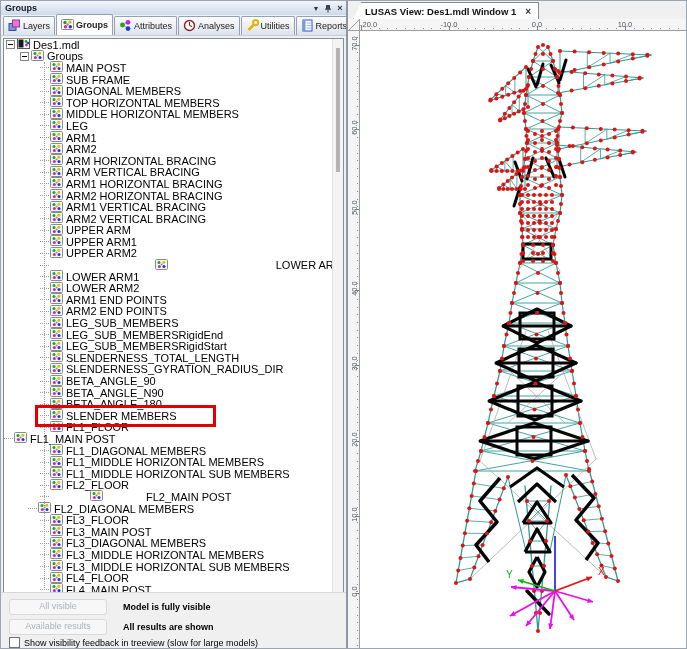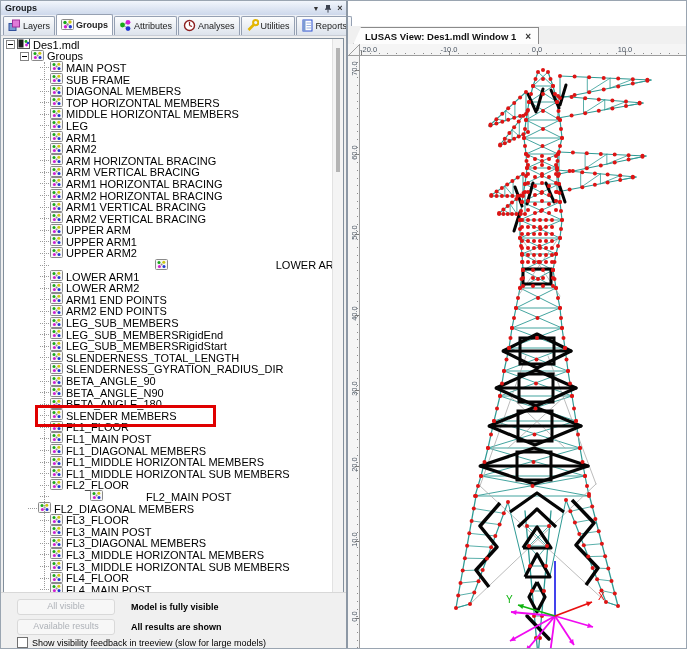--- a/index.html
+++ b/index.html
@@ -18,29 +18,29 @@
   .t-row{height:11.6px;display:flex;align-items:center;font-size:11px;color:#000;white-space:nowrap;position:relative;cursor:default;}
   .t-row .lbl{margin-left:3px;}
   .expand{width:9px;height:9px;border:1px solid #848484;background:#fff;box-sizing:border-box;position:relative;flex:0 0 9px;margin-right:2px;}
   .expand::after{content:"";position:absolute;left:1px;right:1px;top:3px;border-top:1px solid #000;}
   .stub{width:9px;border-top:1px dotted #9a9a9a;flex:0 0 9px;margin-right:1px;}
   .vline{position:absolute;border-left:1px dotted #9a9a9a;width:0;}
   .anno-box{position:absolute;border:3px solid #e00000;pointer-events:none;}
   .tree-scroll{position:absolute;right:0;top:0;bottom:0;width:10px;background:#f4f4f4;border-left:1px solid #e2e2e2;}
   .tree-thumb{position:absolute;left:3px;width:4px;top:9px;height:124px;background:#b4b4b4;cursor:pointer;}
   .panel-footer{position:absolute;left:0;right:0;bottom:0;height:57px;background:#f0f0f0;border-top:1px solid #d8d8d8;}
-  .f-row{position:absolute;left:16px;display:flex;align-items:center;}
+  .f-row{position:absolute;left:8px;display:flex;align-items:center;}
   .f-btn{width:96px;height:14px;font-size:9px;color:#aeb2b8;background:#f7f7f7;border:1px solid #d9d9d9;border-radius:3px;text-align:center;line-height:13px;cursor:default;}
   .f-status{font-size:9px;font-weight:bold;color:#000;margin-left:16px;}
   .cb{width:9px;height:9px;border:1px solid #707070;background:#fff;display:inline-block;margin-right:4px;flex:0 0 9px;}
   .cb-label{font-size:9px;color:#000;}
   
   .splitter{position:absolute;left:345px;top:0;width:2px;height:649px;background:#8d98a5;}
   
-  .right-panel{position:absolute;left:347px;top:0;right:0;bottom:0;background:#a16207;margin-top:25px;}
+  .right-panel{position:absolute;left:347px;top:0;right:0;bottom:0;background:#a16207;}
   .doc-tabbar{position:absolute;left:0;top:0;right:0;height:18px;background:#f0f0f0;border-bottom:1px solid #a8a8a8;}
   .doc-tab{position:absolute;left:5px;top:1px;height:17px;background:#fdfdfd;border:1px solid #8a8a8a;border-bottom:none;display:flex;align-items:center;padding:0 7px 0 11px;clip-path:polygon(8px 0,100% 0,100% 100%,0 100%);font-size:9.5px;font-weight:bold;color:#111;}
   .doc-close{margin-left:9px;font-size:10px;font-weight:bold;color:#333;cursor:pointer;}
   .view-area{position:absolute;left:0;top:18px;right:0;bottom:0;}
   .corner{position:absolute;left:0;top:0;width:12px;height:12px;background:#f5f5f5;border-right:1px solid #9d9d9d;border-bottom:1px solid #9d9d9d;box-sizing:border-box;overflow:hidden;}
   .corner svg{display:block;}
   .hruler{position:absolute;left:12px;top:0;right:0;height:12px;background:#f5f5f5;border-bottom:1px solid #9d9d9d;box-sizing:border-box;overflow:hidden;}
   .vruler{position:absolute;left:0;top:12px;width:12px;bottom:0;background:#f5f5f5;border-right:1px solid #9d9d9d;box-sizing:border-box;overflow:hidden;}
   .h-lab{position:absolute;top:1px;font-size:7.5px;color:#4a5562;transform:translateX(-50%);}
   .v-lab{position:absolute;left:-7px;width:26px;text-align:center;font-size:7.5px;color:#4a5562;transform:rotate(-90deg);}
@@ -523,21 +523,21 @@
             <span><svg width="13" height="11">
                 <rect x="0.5" y="0.5" width="12" height="10" rx="1" fill="#f6f6f6" stroke="#8a8a8a"></rect>
                 <circle cx="4" cy="3.6" r="1.5" fill="#18a818"></circle>
                 <circle cx="8.8" cy="3.2" r="1.5" fill="#c9c912"></circle>
                 <circle cx="4.4" cy="7.6" r="1.5" fill="#d020d0"></circle>
                 <circle cx="9" cy="7.6" r="1.5" fill="#2038d0"></circle>
                 <circle cx="6.6" cy="5.4" r="1" fill="#909090"></circle>
               </svg></span>
             <span class="lbl">FL1_FLOOR</span>
           </div>
-          <div class="t-row" style="padding-left: 36px; text-align: right;">
+          <div class="t-row" style=" text-align: right;">
             <span class="stub"></span>
             <span><svg width="13" height="11">
                 <rect x="0.5" y="0.5" width="12" height="10" rx="1" fill="#f6f6f6" stroke="#8a8a8a"></rect>
                 <circle cx="4" cy="3.6" r="1.5" fill="#18a818"></circle>
                 <circle cx="8.8" cy="3.2" r="1.5" fill="#c9c912"></circle>
                 <circle cx="4.4" cy="7.6" r="1.5" fill="#d020d0"></circle>
                 <circle cx="9" cy="7.6" r="1.5" fill="#2038d0"></circle>
                 <circle cx="6.6" cy="5.4" r="1" fill="#909090"></circle>
               </svg></span>
             <span class="lbl">FL1_MAIN POST</span>

